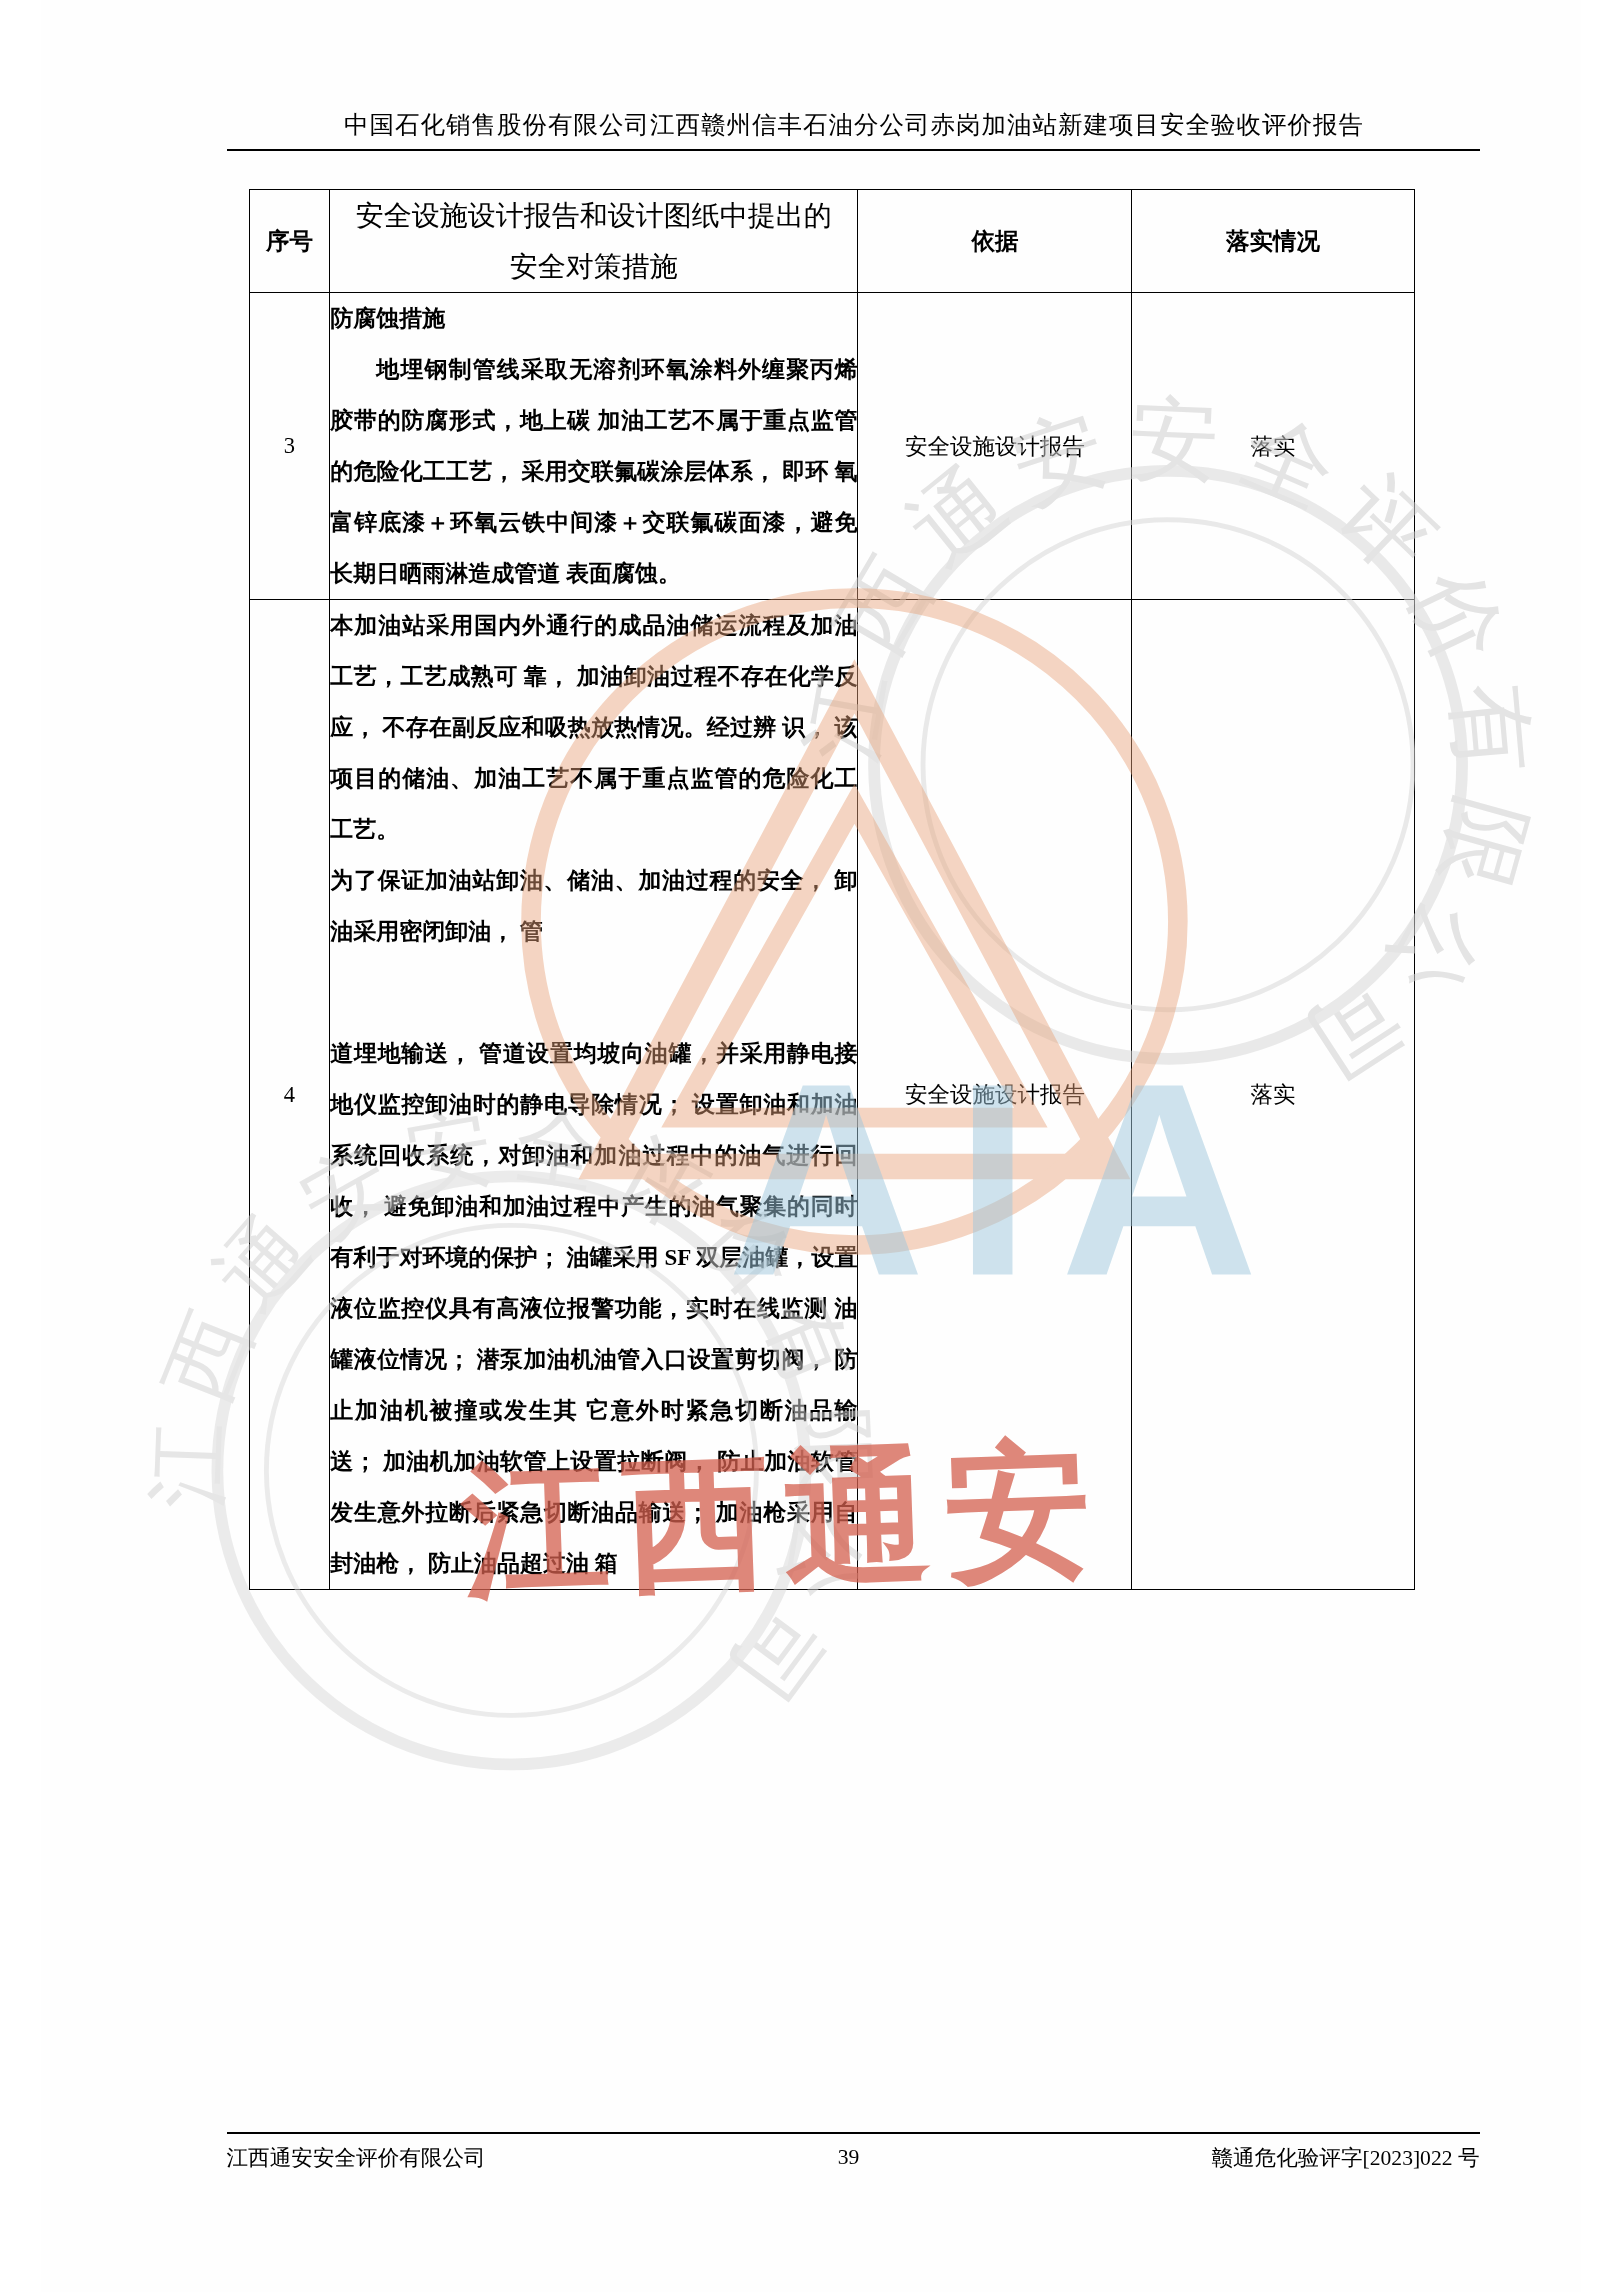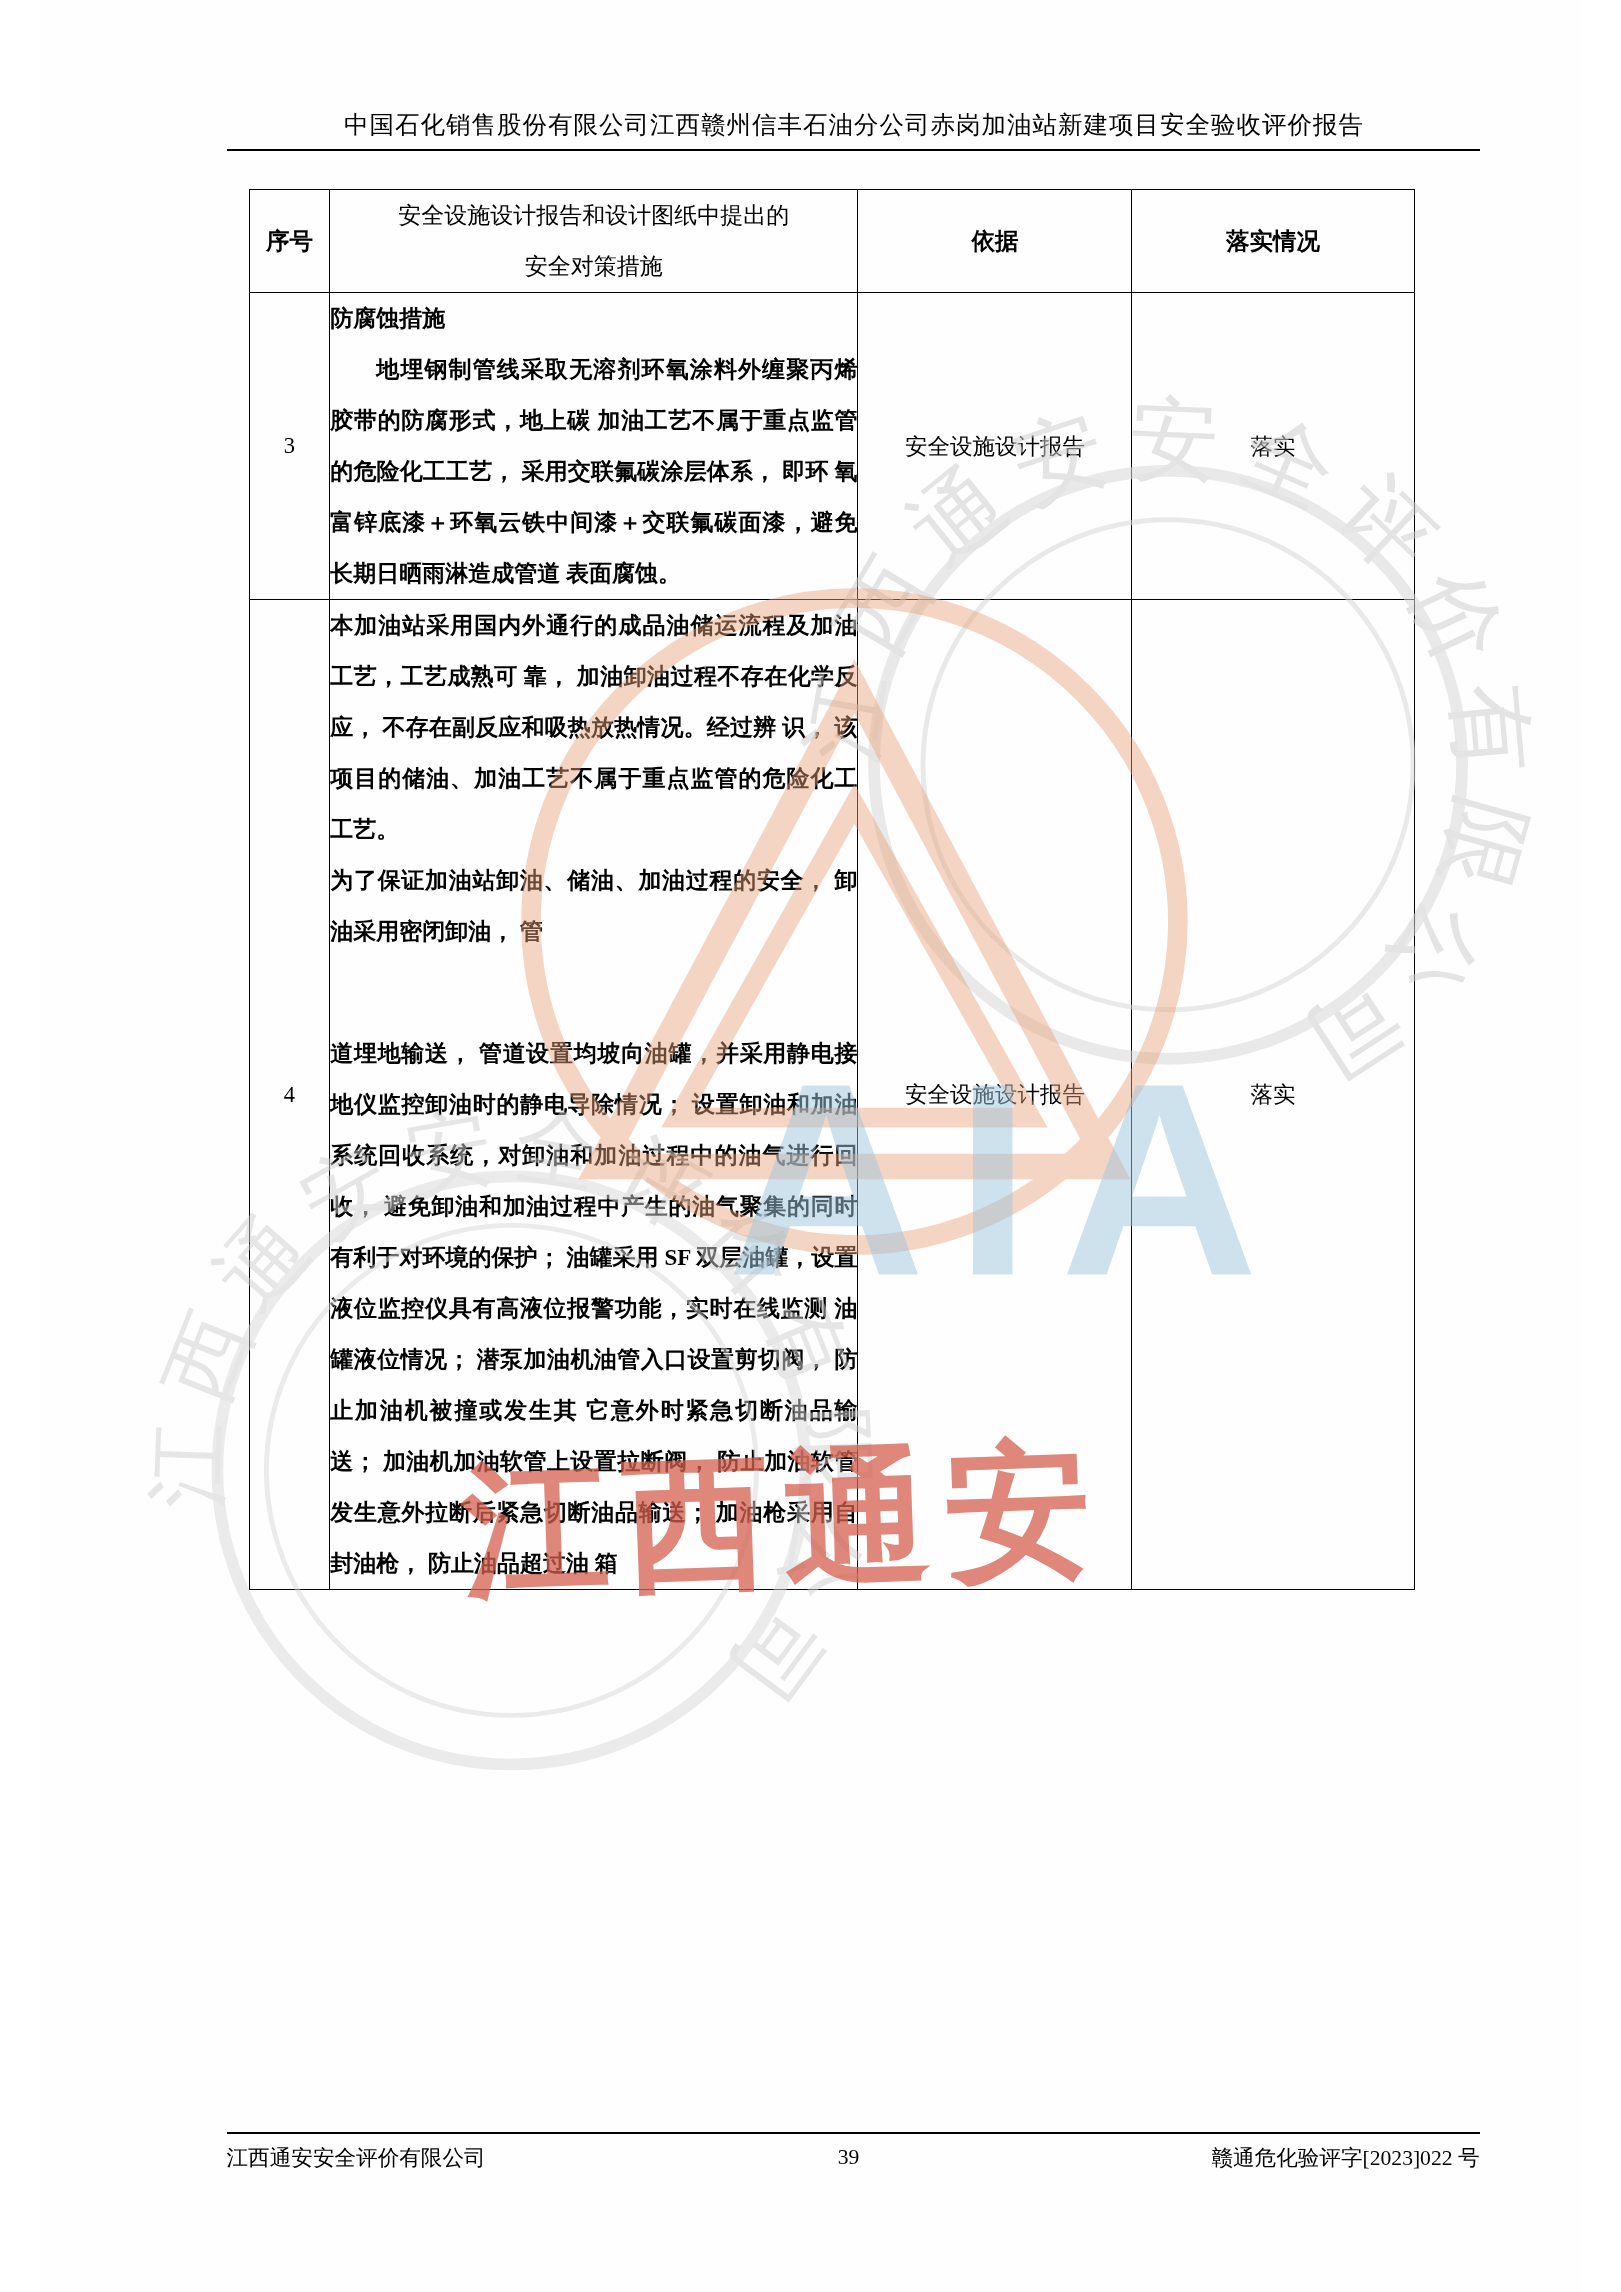--- a/index.html
+++ b/index.html
@@ -76,21 +76,21 @@
 
   .th-cell {
     text-align: center;
     font-size: 23.5px;
     font-weight: bold;
     line-height: 51px;
     padding: 13.7px 9.8px;
   }
   .th-measure {
     text-align: center;
-    font-size: 23px;
+    font-size: 28px;
     font-weight: normal;
     line-height: 51px;
     padding: 13.7px 17.6px;
   }
 
   .cell-no {
     text-align: center;
     font-size: 22.5px;
   }
   .cell-center {

